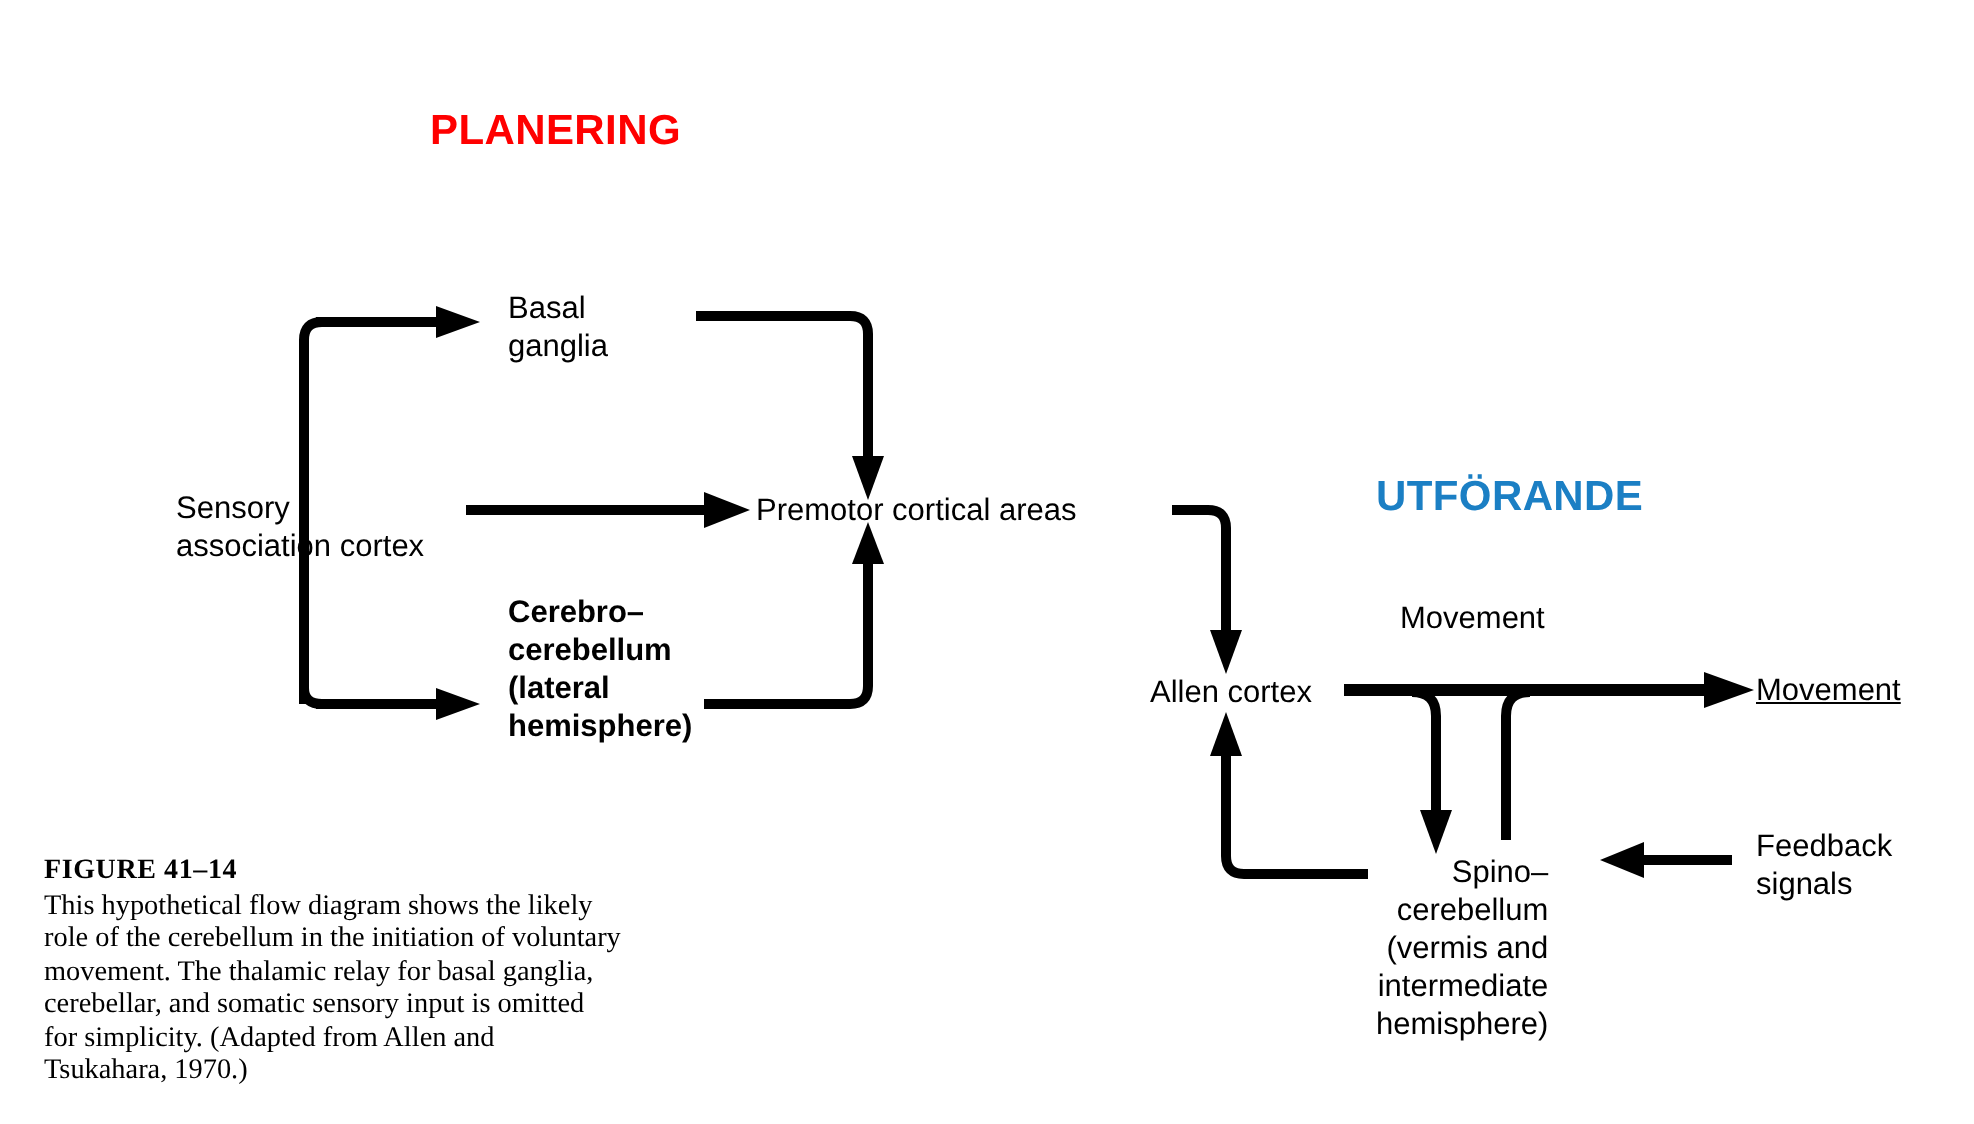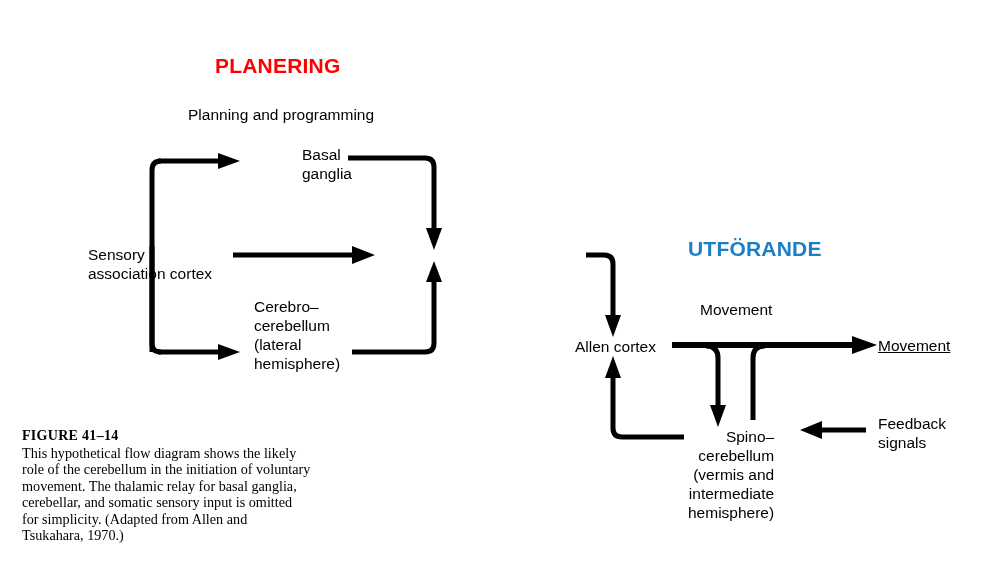--- a/index.html
+++ b/index.html
@@ -28,23 +28,23 @@
 
   .lbl {
     position: absolute;
     font-family: "Liberation Sans", sans-serif;
     font-size: 15.5px;
     color: #000000;
     line-height: 19px;
     white-space: pre;
   }
   #lbl-planning   { left: 188px; top: 105px; }
-  #lbl-basal      { left: 254px; top: 145px; margin-left: 48px; }
+  #lbl-basal      { left: 254px; top: 145px; }
   #lbl-sensory    { left: 88px;  top: 245px; }
-  #lbl-cerebro    { left: 254px; top: 297px; }
+  #lbl-cerebro    { left: 254px; top: 297px; font-weight: bold; }
   #lbl-premotor   { left: 378px; top: 246px; }
   #lbl-execution  { left: 700px; top: 300px; }
   #lbl-motor      { left: 575px; top: 337px; }
   #lbl-movement   { left: 878px; top: 336px; text-decoration: underline; }
   #lbl-spino      { left: 688px; top: 427px; text-align: right; }
   #lbl-feedback   { left: 878px; top: 414px; }
 
   #svg-arrows {
     position: absolute;
     left: 0; top: 0;
@@ -78,35 +78,35 @@
 </style>
 </head>
 <body>
 
 <div id="page">
 
   <div class="hdr" id="hdr-planering">PLANERING</div>
 
   <div class="hdr" id="hdr-utforande">UTFÖRANDE</div>
 
-  <div class="lbl" id="lbl-planning">Planning and programming</div>
 
   <div class="lbl" id="lbl-execution">Movement</div>
 
   <div class="lbl" id="lbl-basal">Basal
 ganglia</div>
 
   <div class="lbl" id="lbl-sensory">Sensory
 association cortex</div>
 
   <div class="lbl" id="lbl-cerebro">Cerebro–
 cerebellum
 (lateral
 hemisphere)</div>
 
+  <div class="lbl" id="lbl-premotor">Premotor cortical areas</div>
 
   <div class="lbl" id="lbl-motor">Allen cortex</div>
 
   <div class="lbl" id="lbl-movement">Movement</div>
 
   <div class="lbl" id="lbl-spino">Spino–
 cerebellum
 (vermis and
 intermediate
 hemisphere)</div>

